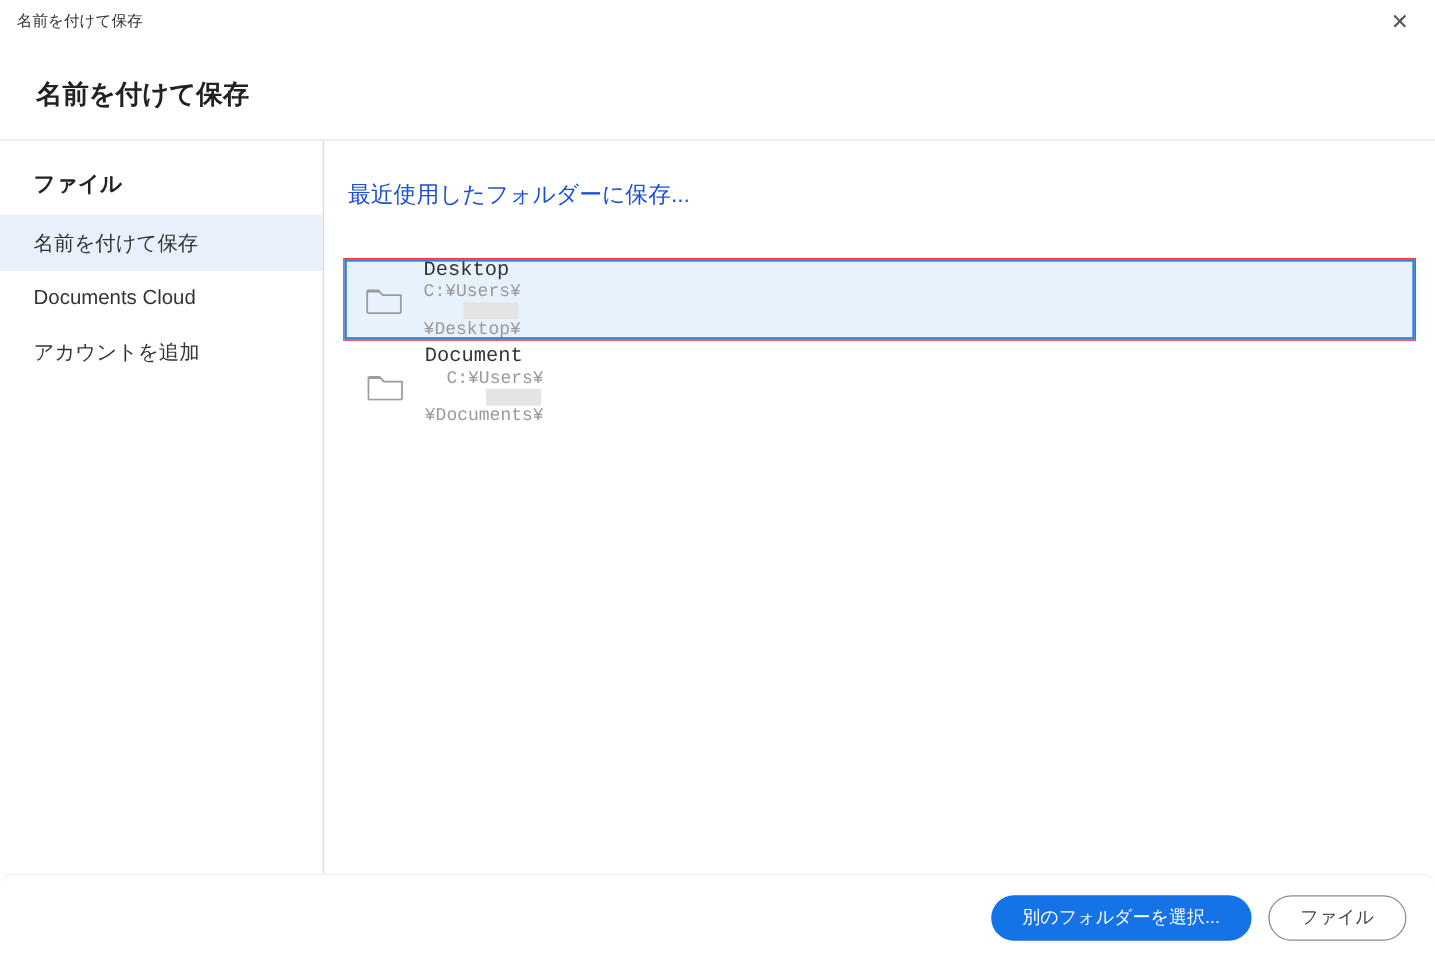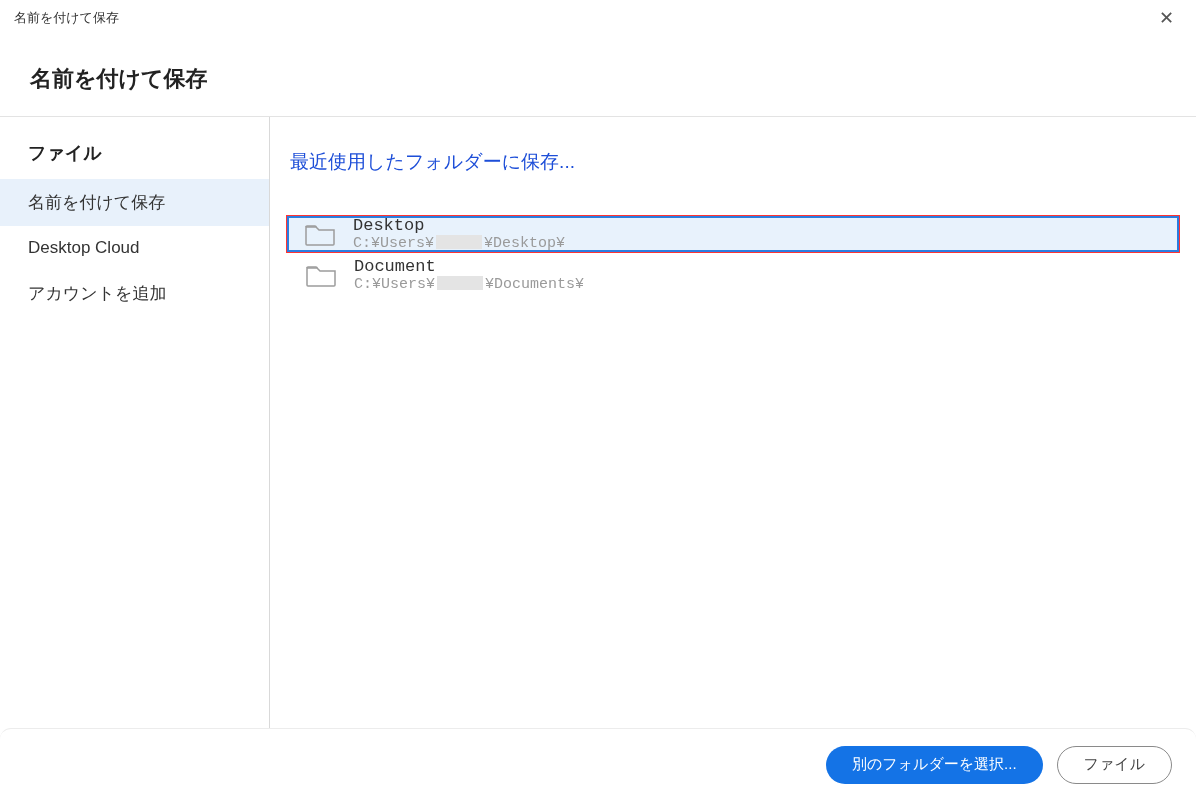--- a/index.html
+++ b/index.html
@@ -88,22 +88,23 @@
     .folder-name {
       font-family: "Consolas", "Courier New", monospace;
       font-size: 17px;
       color: #333;
     }
     .folder-path {
       font-family: "Consolas", "Courier New", monospace;
       font-size: 15px;
       color: #9a9a9a;
       display: flex;
-      align-items: flex-start;
+      align-items: flex-end;
       gap: 0;
+      flex-direction: column;
     }
     .redact {
       display: inline-block;
       width: 46px;
       height: 14px;
       background: #e4e4e4;
       vertical-align: middle;
       margin: 0 2px;
     }
 
@@ -144,21 +145,21 @@
   <div class="dialog-heading">名前を付けて保存</div>
 </div>
 
 <div class="divider"></div>
 
 <div class="body-row">
 
   <div class="sidebar">
     <div class="side-title">ファイル</div>
     <div class="side-item selected">名前を付けて保存</div>
-    <div class="side-item">Desktop Cloud</div>
+    <div class="side-item">Documents Cloud</div>
     <div class="side-item">アカウントを追加</div>
   </div>
 
   <div class="main">
     <div class="main-heading">最近使用したフォルダーに保存...</div>
 
     <div class="folders">
 
       <div class="folder-item selected">
         <span class="folder-icon">

